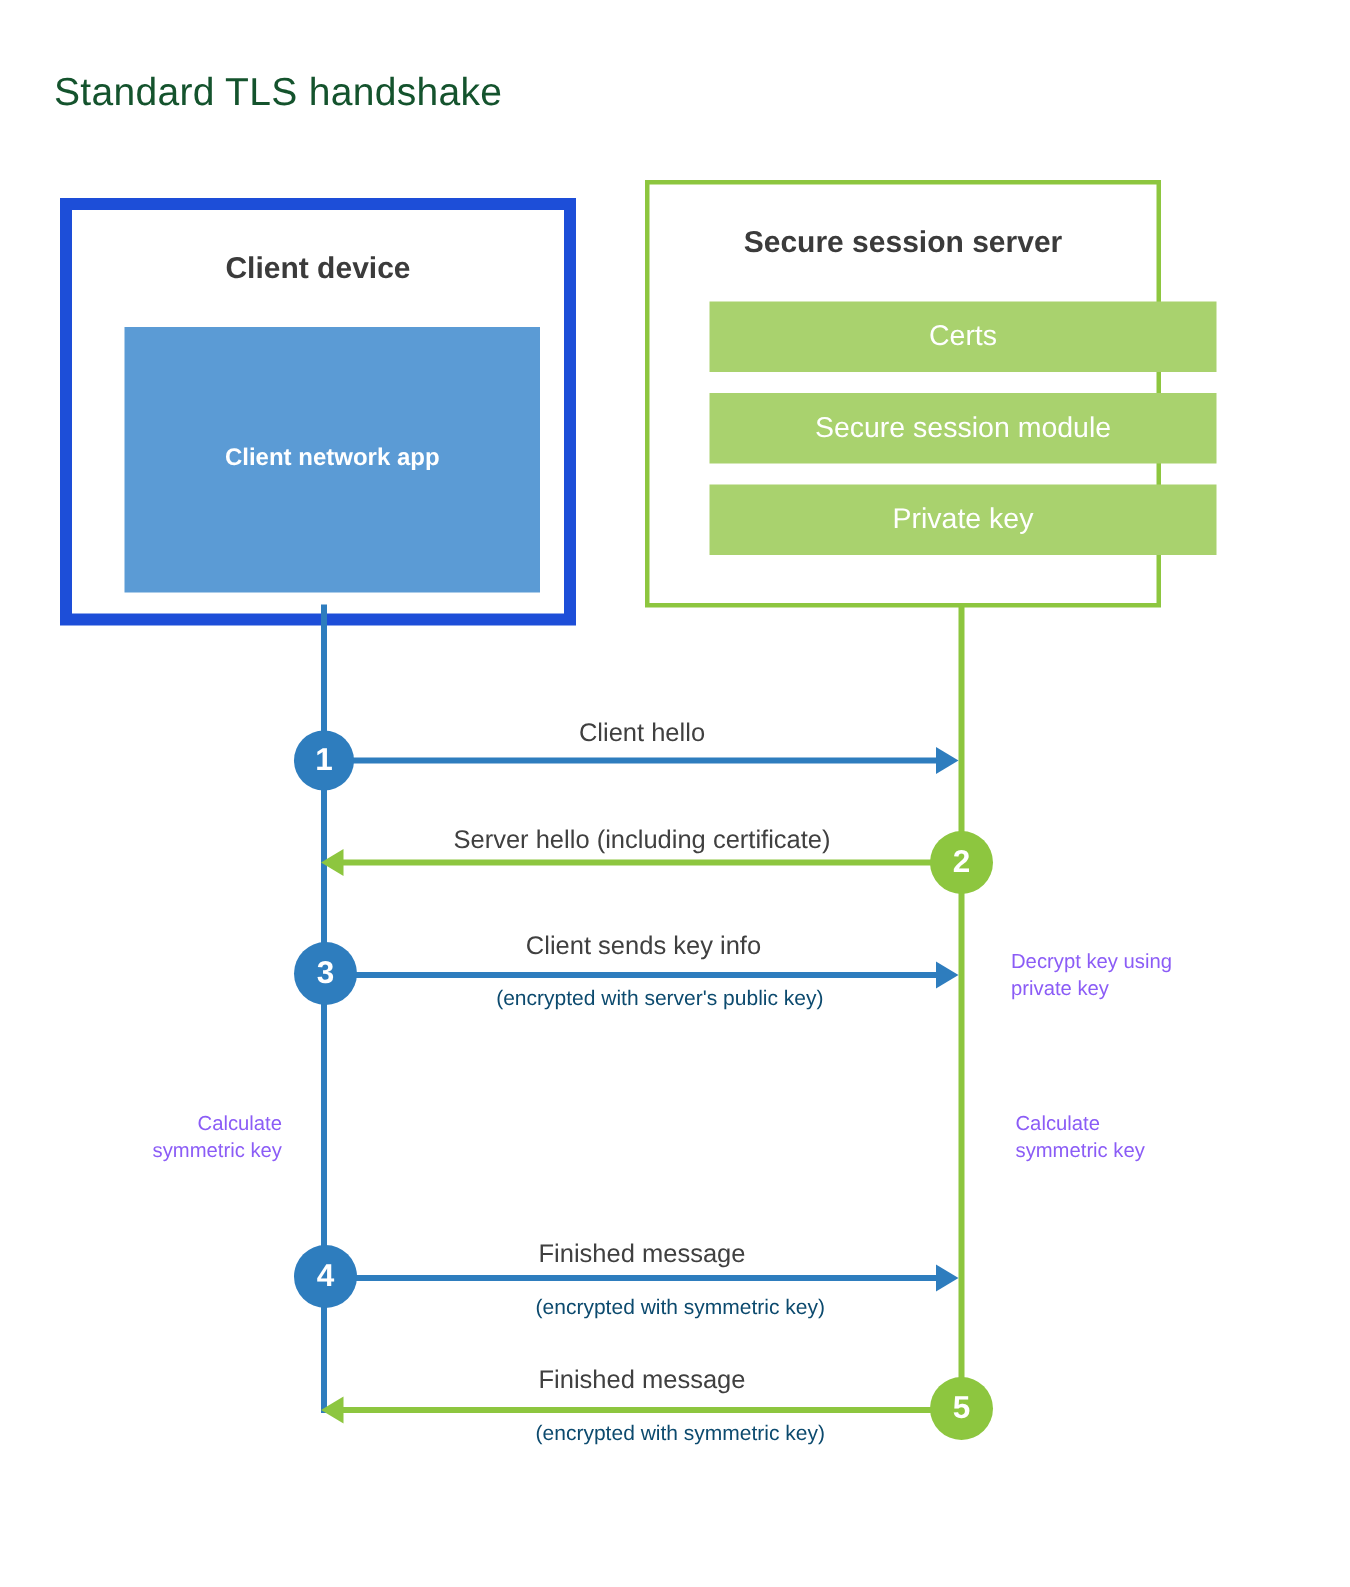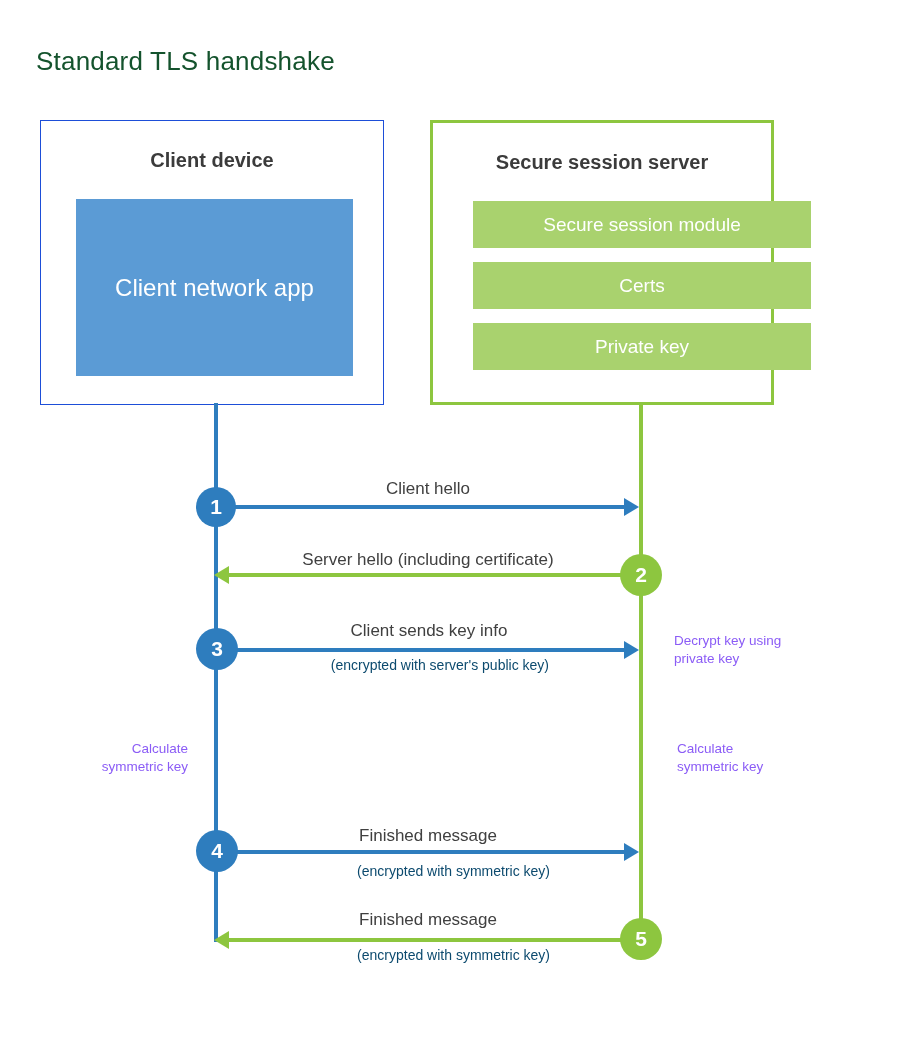--- a/index.html
+++ b/index.html
@@ -33,24 +33,24 @@
   }
 
   
   .party-box {
     position: absolute;
     box-sizing: border-box;
     background: #ffffff;
   }
   .party-box.client {
     left: 40px;
-    top: 120px;
+    top: 132px;
     width: 344px;
     height: 285px;
-    border: 1px solid #1d4ed8;
+    border: 8px solid #1d4ed8;
   }
   .party-box.server {
     left: 430px;
     top: 120px;
     width: 344px;
     height: 285px;
     border: 3px solid #8dc63f;
   }
   .party-title {
     position: absolute;
@@ -64,22 +64,22 @@
   }
 
   .client-app {
     position: absolute;
     left: 35px;
     top: 78px;
     width: 277px;
     height: 177px;
     background: #5b9bd5;
     color: #ffffff;
-    font-size: 24px;
-    font-weight: 400;
+    font-size: 16px;
+    font-weight: 700;
     display: flex;
     align-items: center;
     justify-content: center;
     text-align: center;
     line-height: 1.3;
   }
 
   .server-stack {
     position: absolute;
     left: 40px;
@@ -187,22 +187,22 @@
   <div class="page-title">Standard TLS handshake</div>
 
   <div class="party-box client">
     <div class="party-title">Client device</div>
     <div class="client-app">Client network app</div>
   </div>
 
   <div class="party-box server">
     <div class="party-title">Secure session server</div>
     <div class="server-stack">
+      <div class="server-item">Certs</div>
       <div class="server-item">Secure session module</div>
-      <div class="server-item">Certs</div>
       <div class="server-item">Private key</div>
     </div>
   </div>
 
   <div class="lifeline client-line"></div>
   <div class="lifeline server-line"></div>
 
   <div class="msg-label" style="left:328px; top:479px; width:200px;">Client hello</div>
   <div class="arrow-line blue" style="left:216px; top:505px; width:410px;"></div>
   <div class="arrow-head right blue" style="left:624px; top:498px;"></div>

